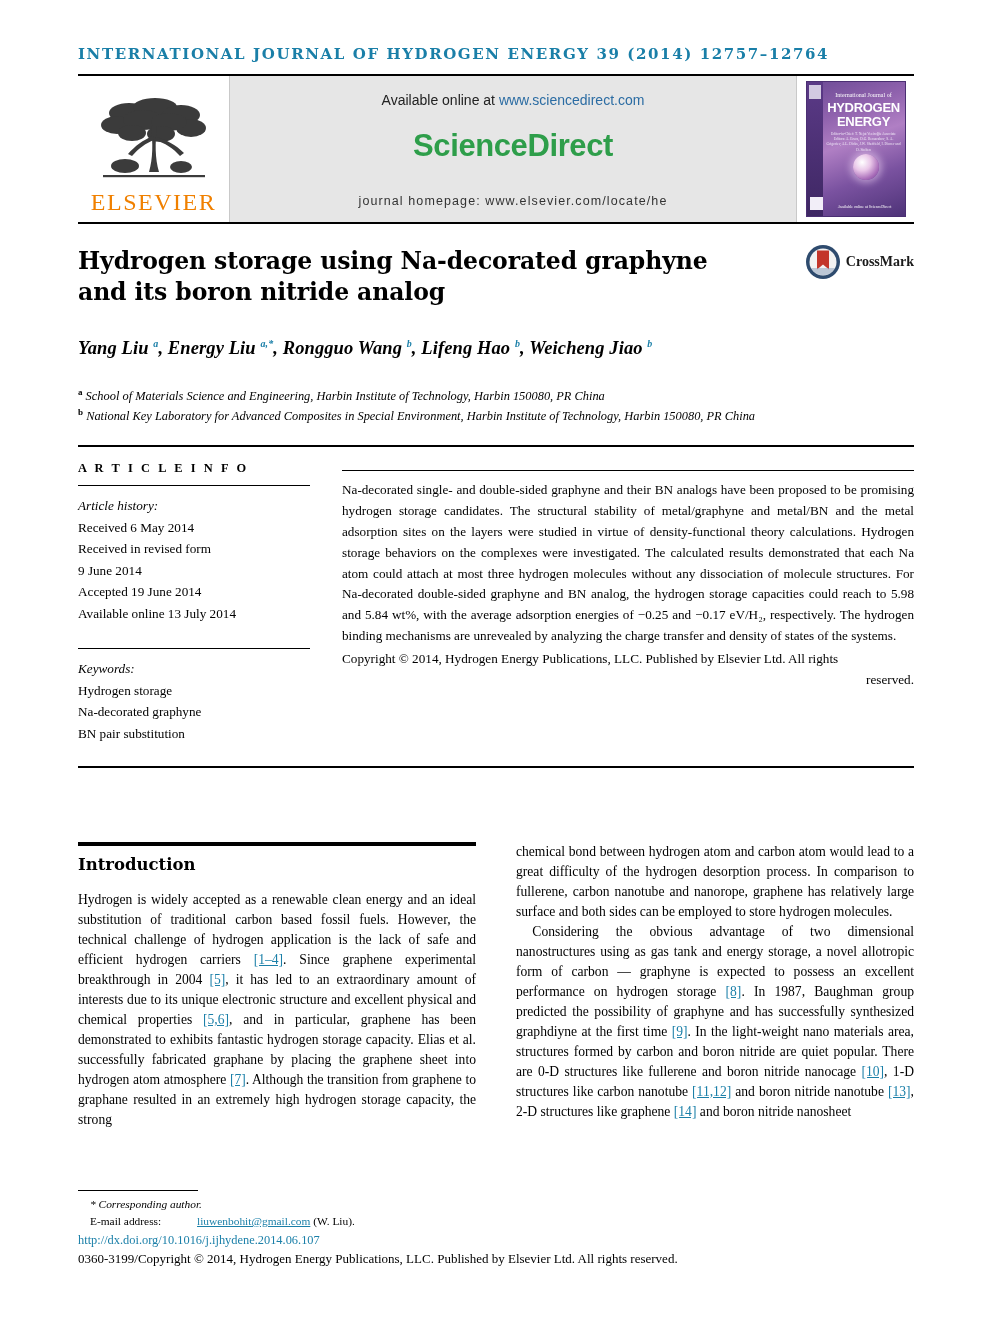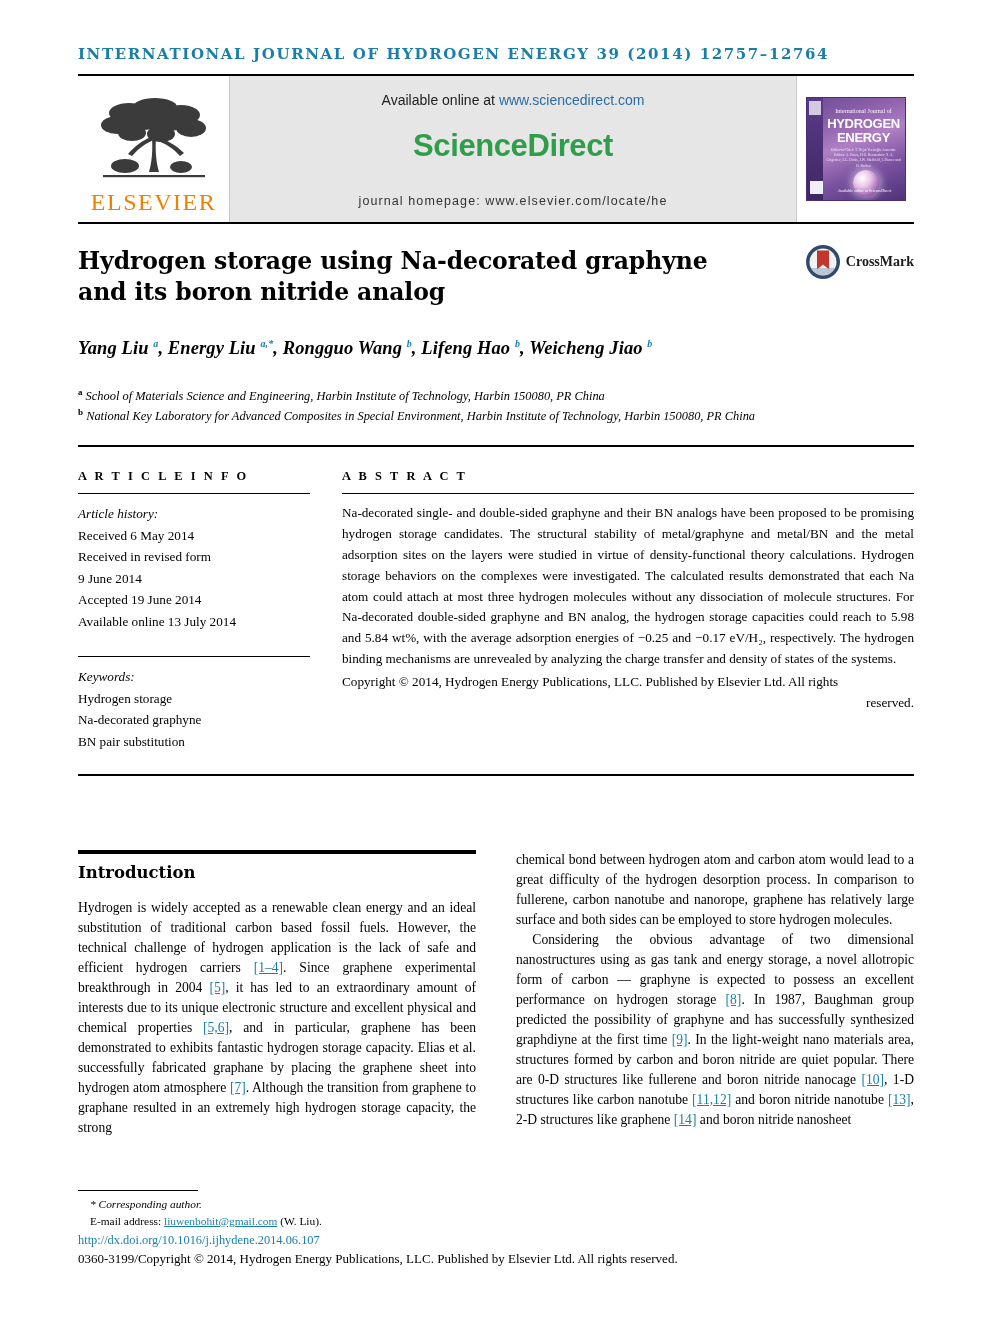--- a/index.html
+++ b/index.html
@@ -93,21 +93,21 @@
     color: #333;
   }
   .cover-box {
     width: 118px;
     flex: 0 0 118px;
     border-left: 1px solid #c9c9c9;
     display: flex; align-items: center; justify-content: center;
     background: #fff;
   }
   .cover {
-    width: 100px; height: 104px;
+    width: 100px; height: 136px;
     background: linear-gradient(160deg,#6d4b96 0%, #8f62ad 25%, #b07fc4 45%, #7a52a0 70%, #4e3378 100%);
     position: relative;
     overflow: hidden;
     border: 1px solid #4b2f73;
   }
   .cover .cov-left {
     position: absolute; left:0; top:0; bottom:0; width: 16px;
     background: linear-gradient(180deg,#5b3a87,#3e2763);
   }
   .cover .cov-els {
@@ -189,21 +189,21 @@
     font-family: "Liberation Serif", serif;
     font-style: italic;
     font-size: 12.4px;
     line-height: 1.44;
   }
   .affil sup { font-weight: bold; font-style: normal; font-size: 9px; }
 
   .rule-mid { border-top: 2px solid #000; margin-top: 19px; }
 
   
-  .info-area { display: flex; padding-top: 22px; }
+  .info-area { display: flex; padding-top: 14px; }
   .col-info { width: 232px; flex: 0 0 232px; }
   .col-gap  { width: 32px; flex: 0 0 32px; }
   .col-abs  { flex: 1 1 auto; }
   .sec-head {
     font-family: "Liberation Serif", serif;
     font-weight: bold;
     font-size: 12.4px;
     letter-spacing: 2.6px;
   }
   .hr-thin { border-top: 1.6px solid #000; margin: 9px 0 9px 0; }
@@ -263,21 +263,21 @@
     bottom: 56px;
   }
   .foot-rule { border-top: 1px solid #000; width: 120px; margin-bottom: 5px; }
   .foot-line {
     font-family: "Liberation Serif", serif;
     font-size: 11.4px;
     line-height: 1.48;
   }
   .foot-line.ital { font-style: italic; }
   .foot-ind { padding-left: 12px; }
-  .foot-link { color: #1a7fa8; }
+  .foot-link { color: #1a7fa8; margin-left: 33px; }
   .doi {
     font-family: "Liberation Serif", serif;
     font-size: 12.4px;
     color: #1a7fa8;
     margin-top: 3px;
   }
   .issn {
     font-family: "Liberation Serif", serif;
     font-size: 13px;
     margin-top: 3px;
@@ -387,21 +387,20 @@
         <div class="ital">Keywords:</div>
         <div>Hydrogen storage</div>
         <div>Na-decorated graphyne</div>
         <div>BN pair substitution</div>
       </div>
     </div>
 
     <div class="col-gap"></div>
 
     <div class="col-abs">
-      <div class="sec-head">A B S T R A C T</div>
       <div class="hr-thin"></div>
       <div class="abstract">
         <p>Na-decorated single- and double-sided graphyne and their BN analogs have been proposed to be promising hydrogen storage candidates. The structural stability of metal/graphyne and metal/BN and the metal adsorption sites on the layers were studied in virtue of density-functional theory calculations. Hydrogen storage behaviors on the complexes were investigated. The calculated results demonstrated that each Na atom could attach at most three hydrogen molecules without any dissociation of molecule structures. For Na-decorated double-sided graphyne and BN analog, the hydrogen storage capacities could reach to 5.98 and 5.84 wt%, with the average adsorption energies of −0.25 and −0.17 eV/H₂, respectively. The hydrogen binding mechanisms are unrevealed by analyzing the charge transfer and density of states of the systems.</p>
         <div class="abs-copy">
           <span>Copyright © 2014, Hydrogen Energy Publications, LLC. Published by Elsevier Ltd. All rights</span>
           <span class="last">reserved.</span>
         </div>
       </div>
     </div>
   </div>

